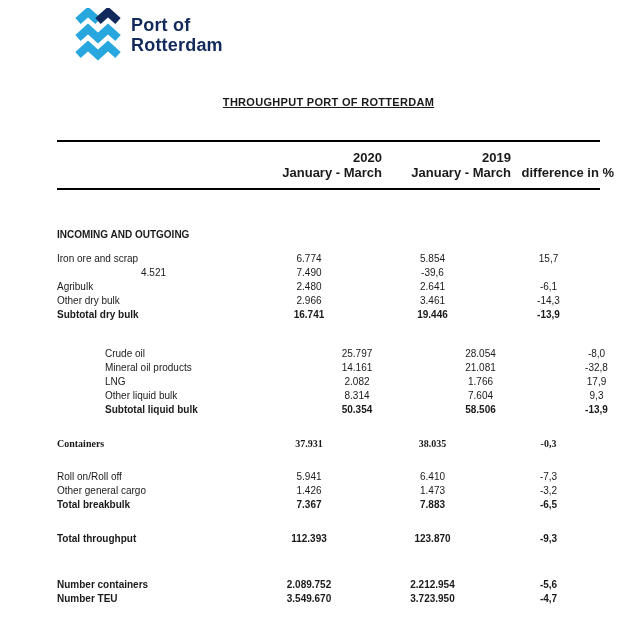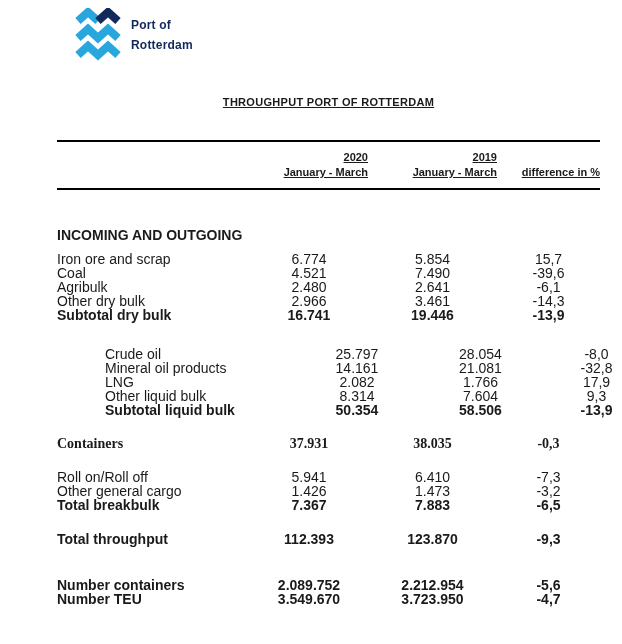--- a/index.html
+++ b/index.html
@@ -11,21 +11,21 @@
     position:relative;
     overflow:hidden;
   }
   .page { position:absolute; inset:0; background:#fff; }
 
   
   .logo { position:absolute; left:75px; top:8px; display:flex; align-items:flex-start; }
   .logo-icon { width:46px; height:54px; display:block; }
   .logo-text {
     margin-left:10px; margin-top:7px;
-    font-weight:bold; font-size:12px; line-height:20px;
+    font-weight:bold; font-size:18px; line-height:20px;
     letter-spacing:0.2px;
   }
 
   
   .doc-title {
     position:absolute; left:57px; width:543px; top:96px;
     text-align:center; font-weight:bold; font-size:11px;
     letter-spacing:0.3px;
     text-decoration:underline;
   }
@@ -33,30 +33,30 @@
   
   .rule { position:absolute; left:57px; width:543px; height:2px; background:#000; }
   .rule-top { top:140px; }
   .rule-bottom { top:188px; }
 
   
   .cols { display:grid; grid-template-columns:193px 118px 129px 103px; }
 
   
   .header-row {
-    position:absolute; left:57px; width:543px; top:150px;
-    font-weight:bold; font-size:11px; line-height:15px;text-decoration:underline;
+    position:absolute; left:71px; width:543px; top:150px;
+    font-weight:bold; font-size:13px; line-height:15px;
   }
   .header-cell { text-align:right; white-space:nowrap; }
   .header-cell .line { display:block; min-height:15px; }
 
   
   .table-body {
     position:absolute; left:57px; width:543px; top:228px;
-    font-size:14px; line-height:14px;
+    font-size:10px; line-height:14px;
   }
   .section-title { font-weight:bold; margin-bottom:10px; white-space:nowrap; }
   .tgroup-1 { margin-top:25px;margin-left:48px; }
   .tgroup-2 { margin-top:20px;font-family:Liberation Serif, serif; }
   .tgroup-3 { margin-top:19px; }
   .tgroup-4 { margin-top:20px; }
   .tgroup-5 { margin-top:32px; }
   .trow .cell { white-space:nowrap; }
   .trow .c1, .trow .c2, .trow .c3 { text-align:center; }
   .trow.bold { font-weight:bold; }
@@ -106,21 +106,20 @@
     <div class="section-title">INCOMING AND OUTGOING</div>
     <div>
         <div class="tgroup tgroup-0">
           <div class="trow cols">
             <div class="cell c0">Iron ore and scrap</div>
             <div class="cell c1">6.774</div>
             <div class="cell c2">5.854</div>
             <div class="cell c3">15,7</div>
           </div>
           <div class="trow cols">
-            <div class="cell c0">Coal</div>
             <div class="cell c1">4.521</div>
             <div class="cell c2">7.490</div>
             <div class="cell c3">-39,6</div>
           </div>
           <div class="trow cols">
             <div class="cell c0">Agribulk</div>
             <div class="cell c1">2.480</div>
             <div class="cell c2">2.641</div>
             <div class="cell c3">-6,1</div>
           </div>

